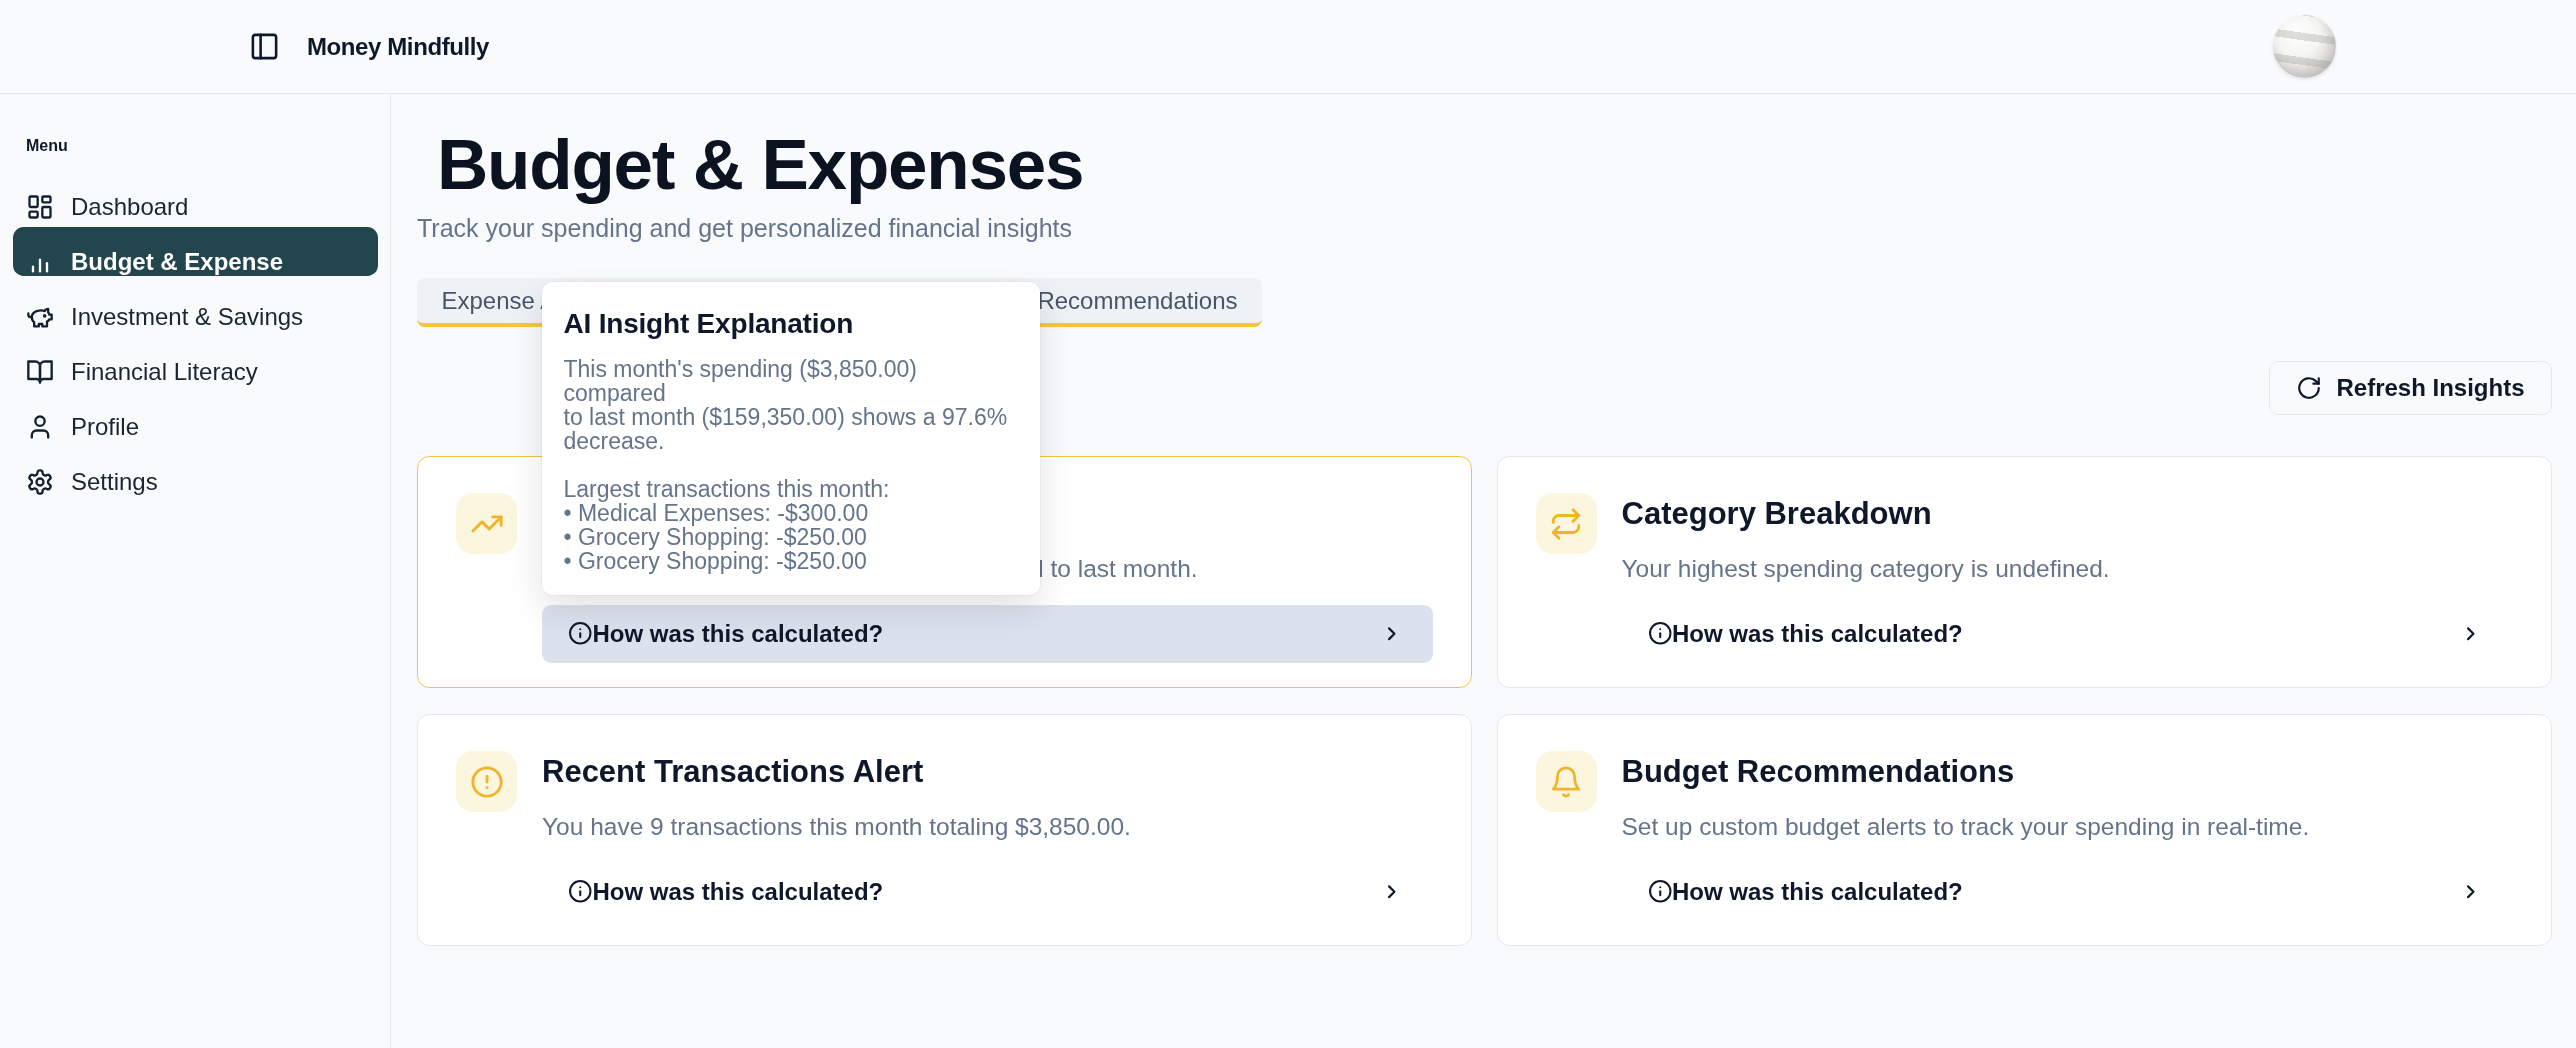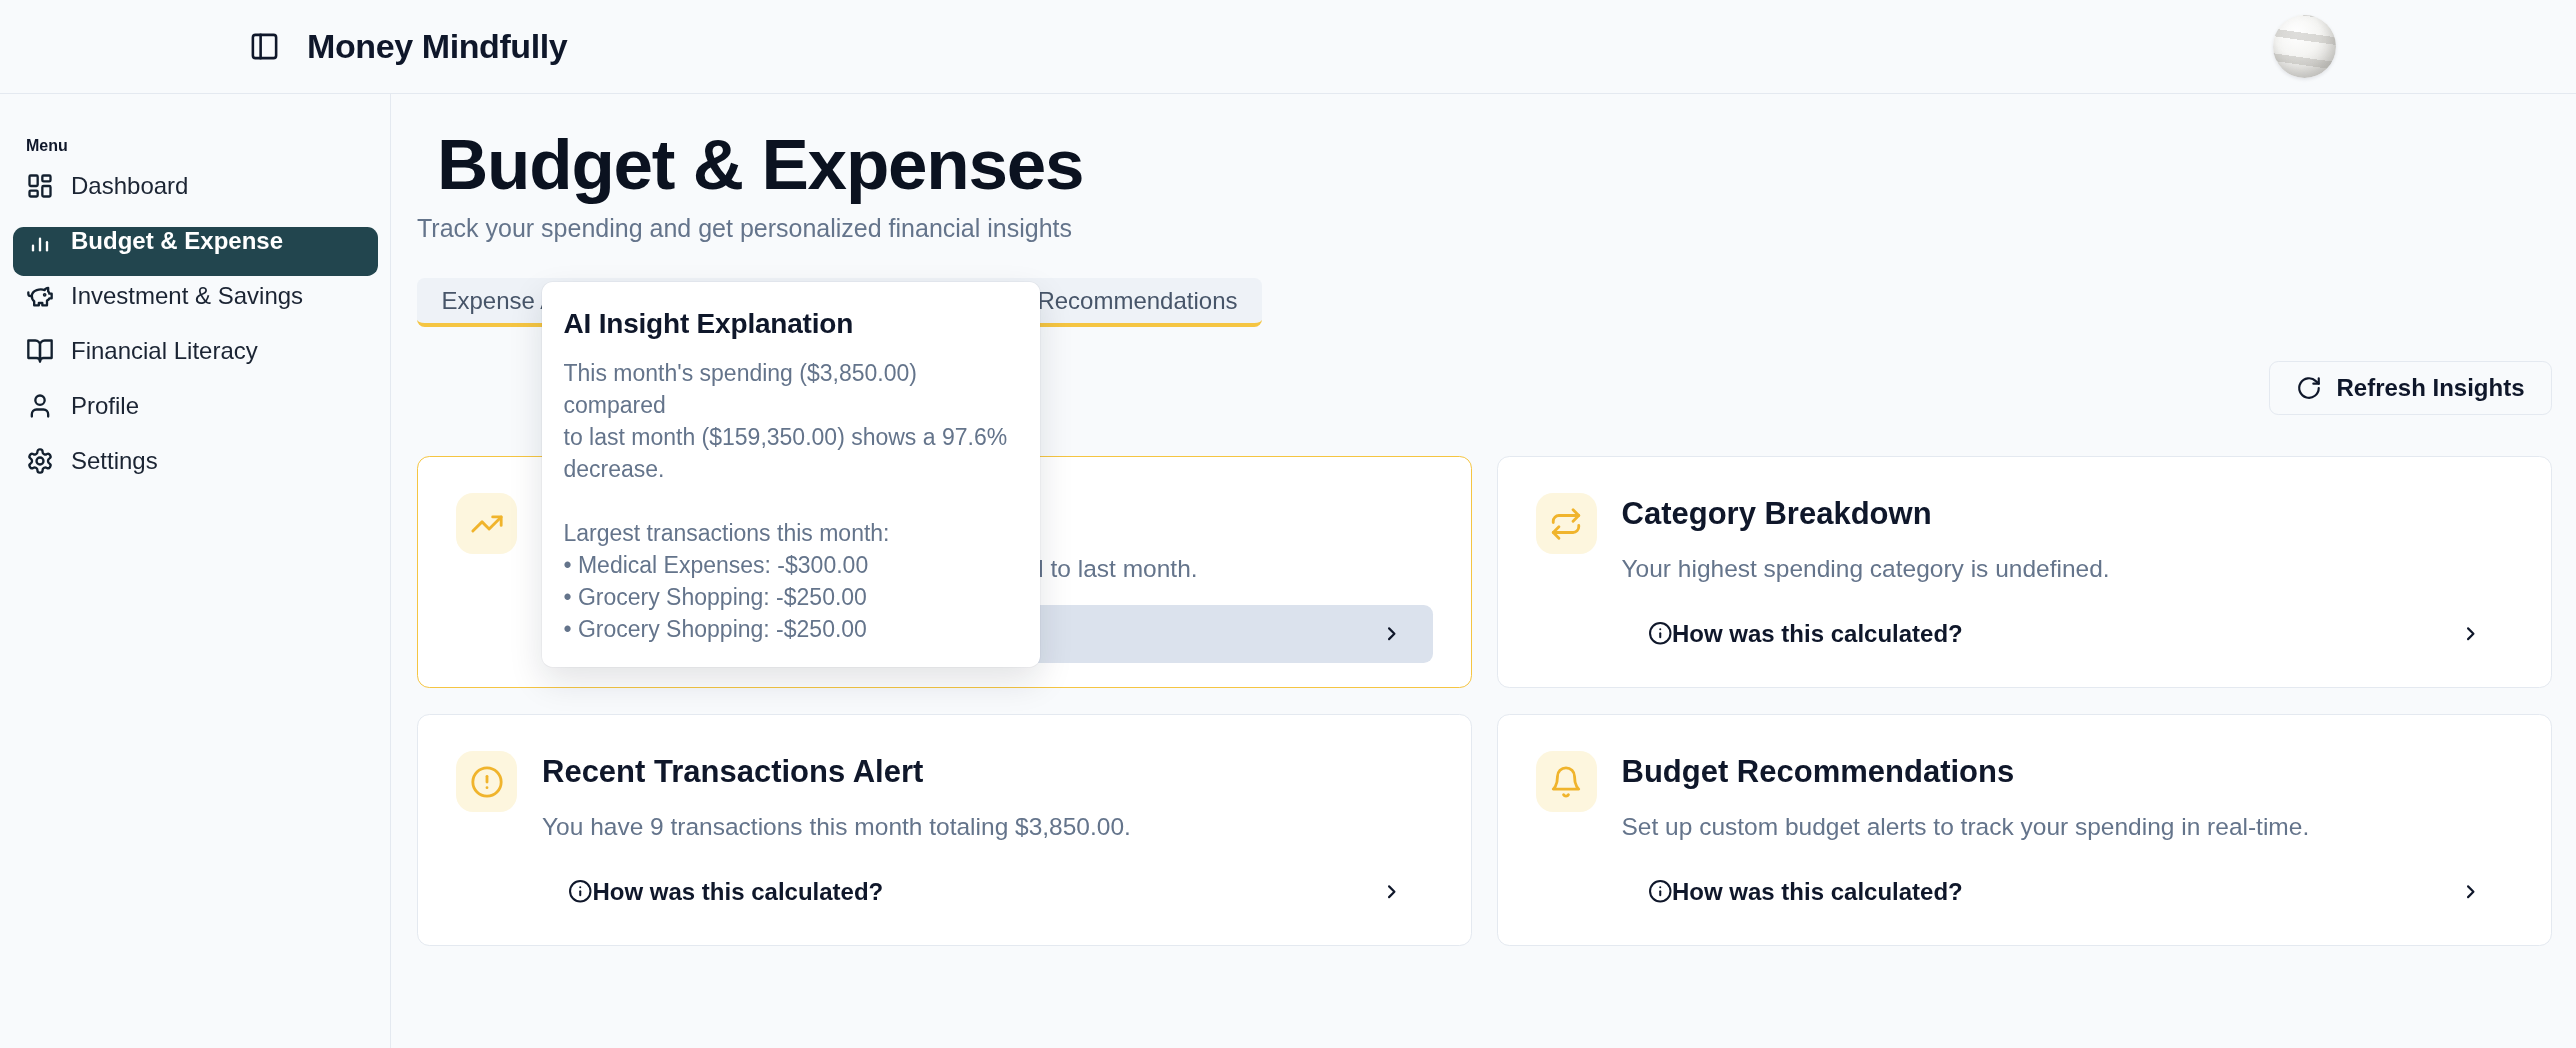--- a/index.html
+++ b/index.html
@@ -35,21 +35,21 @@
     border-bottom:1.5px solid var(--border);
     padding-left:247px;padding-right:240px;
     position:relative;
   }
   .panel-toggle{
     width:34px;height:34px;border:none;background:transparent;cursor:pointer;
     display:flex;align-items:center;justify-content:center;color:var(--ink);
   }
   .app-title{
     margin-left:26px;
-    font-size:34px;font-weight:700;letter-spacing:-0.4px;color:var(--ink);
+    font-size:24px;font-weight:700;letter-spacing:-0.4px;color:var(--ink);
   }
   .avatar{
     margin-left:auto;
     width:63px;height:63px;border-radius:50%;
     background:
       repeating-linear-gradient(8deg, rgba(255,255,255,0) 0 17px, rgba(168,166,160,.38) 17px 24.5px),
       radial-gradient(circle at 38% 28%, #ffffff 0%, #f5f5f3 38%, #e2e1de 64%, #c8c7c3 100%);
     box-shadow:inset -3.1px -6.1px 10.7px rgba(120,120,115,.25), 0 1.5px 3.8px rgba(15,23,42,.10);
     border:none;cursor:pointer;
   }
@@ -61,21 +61,21 @@
     border-right:1.5px solid var(--border);
     padding-top:23px;
   }
   .menu-label{
     margin-left:26px;
     font-size:16px;font-weight:700;color:var(--ink);margin-top:20px;
   }
   .nav{margin-top:17px;display:flex;flex-direction:column;gap:6.1px;}
   .nav-item{
     height:49px;margin:0 12.3px 0 13px;border-radius:10.7px;
-    display:flex;align-items:flex-start;gap:17px;padding-left:13px;
+    display:flex;align-items:flex-end;gap:17px;padding-left:13px;
     background:transparent;border:none;cursor:pointer;
     font-family:inherit;font-size:24px;color:#1b2433;text-align:left;
   }
   .nav-item .nav-ico{width:28px;height:28px;color:#13202f;}
   .nav-item.active{background:var(--teal);color:#ffffff;font-weight:700;}
   .nav-item.active .nav-ico{color:#ffffff;}
 
   
   .main{flex:1;padding:34px 24.5px 0 26px;position:relative;}
   .page-title{font-size:71px;font-weight:700;letter-spacing:-1.2px;color:#0b1220;line-height:1.04;margin-left:20px;}
@@ -140,21 +140,21 @@
 
   
   .tooltip{
     position:absolute;left:542px;top:282px;width:498px;
     background:#ffffff;border-radius:10.7px;z-index:40;
     box-shadow:0 14px 35px rgba(15,23,42,.12), 0 0 0 0.8px rgba(15,23,42,.04);
     padding:26px 20px 21.5px 21.5px;
   }
   .tooltip-title{font-size:28px;font-weight:700;color:var(--ink);letter-spacing:-0.2px;}
   .tooltip-body{
-    margin-top:17px;font-size:23px;line-height:32px;color:var(--slate);
+    margin-top:17px;font-size:23px;line-height:24px;color:var(--slate);
     white-space:pre-line;
   }
 </style>
 </head>
 <body>
 
 <header class="header">
   <button class="panel-toggle">
     <span>
       <svg width="31" height="31" viewBox="0 0 24 24" fill="none" stroke="currentColor" stroke-width="2" stroke-linecap="round" stroke-linejoin="round">

